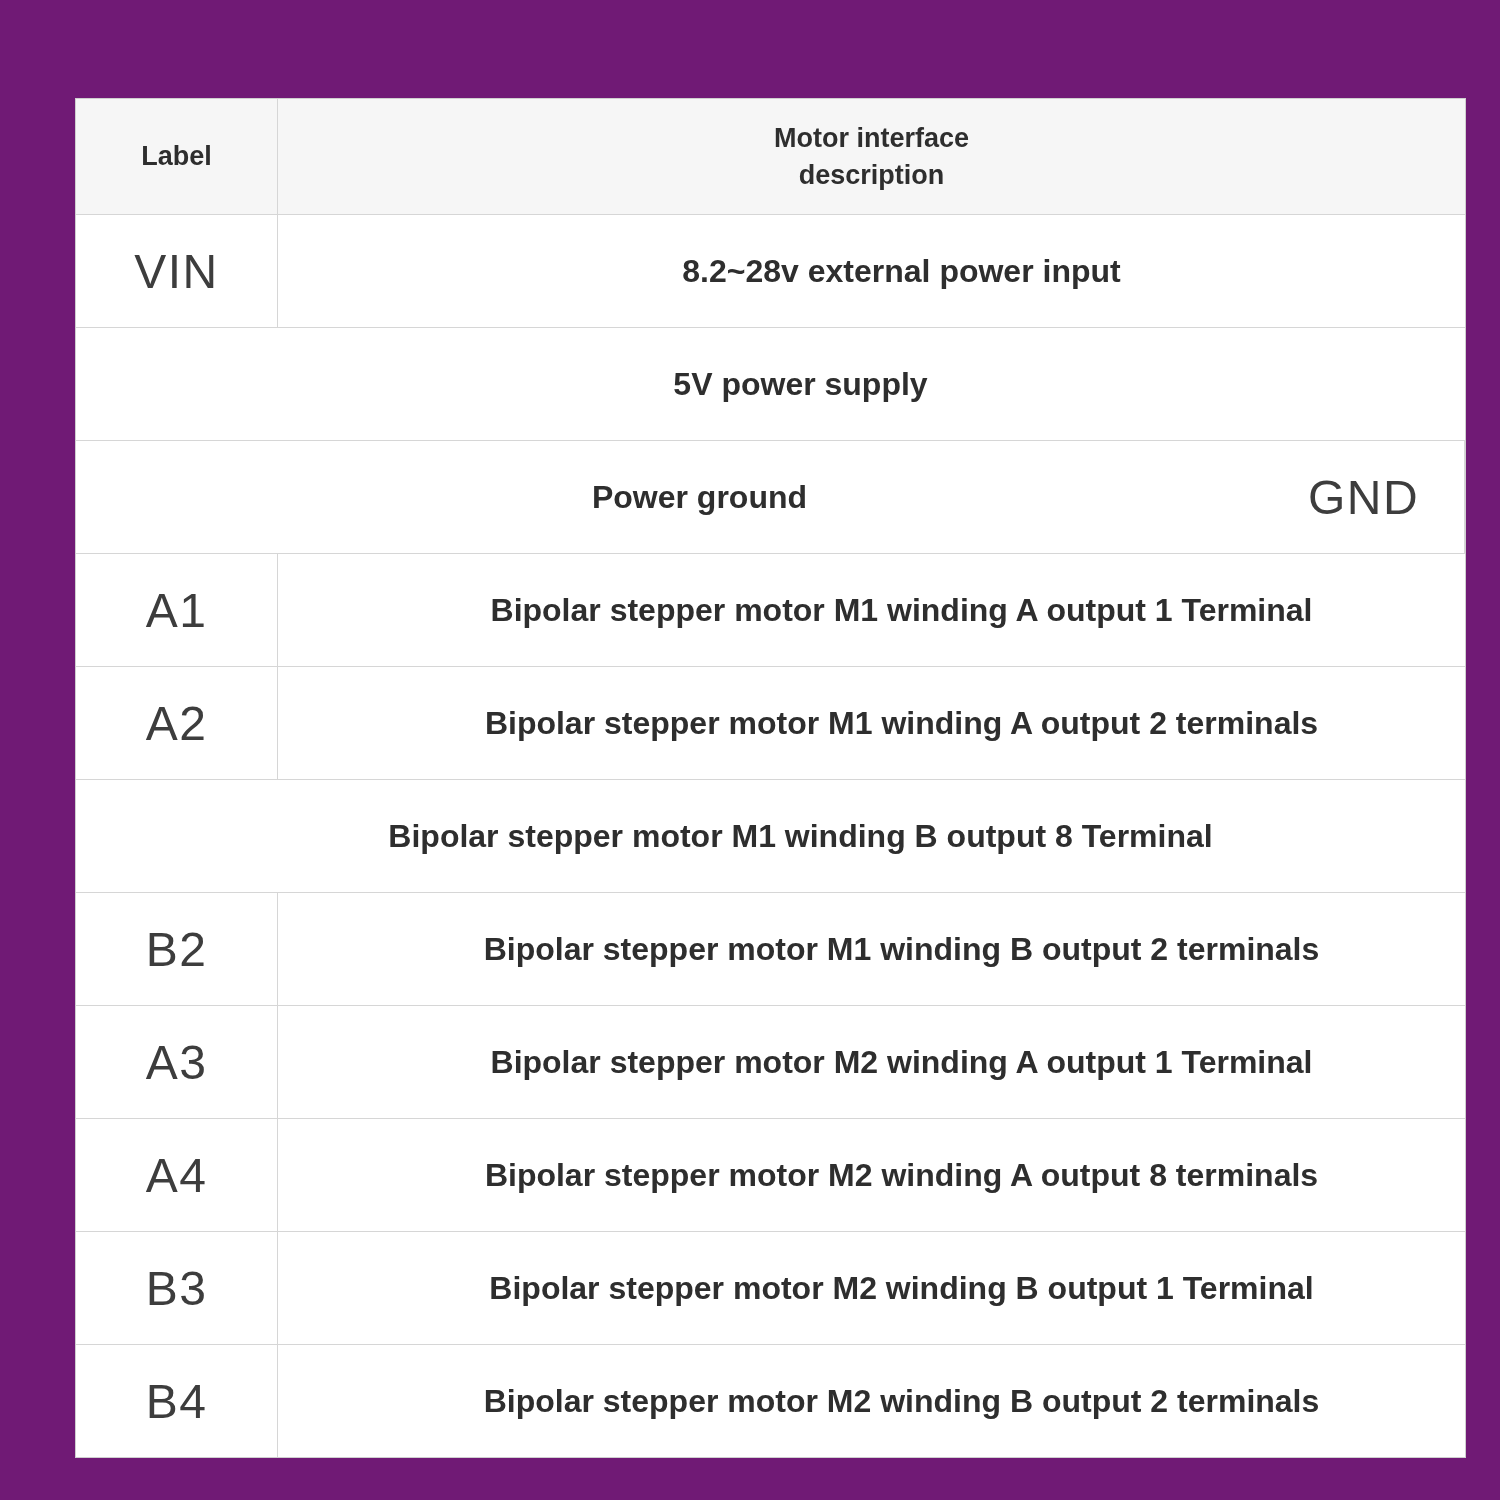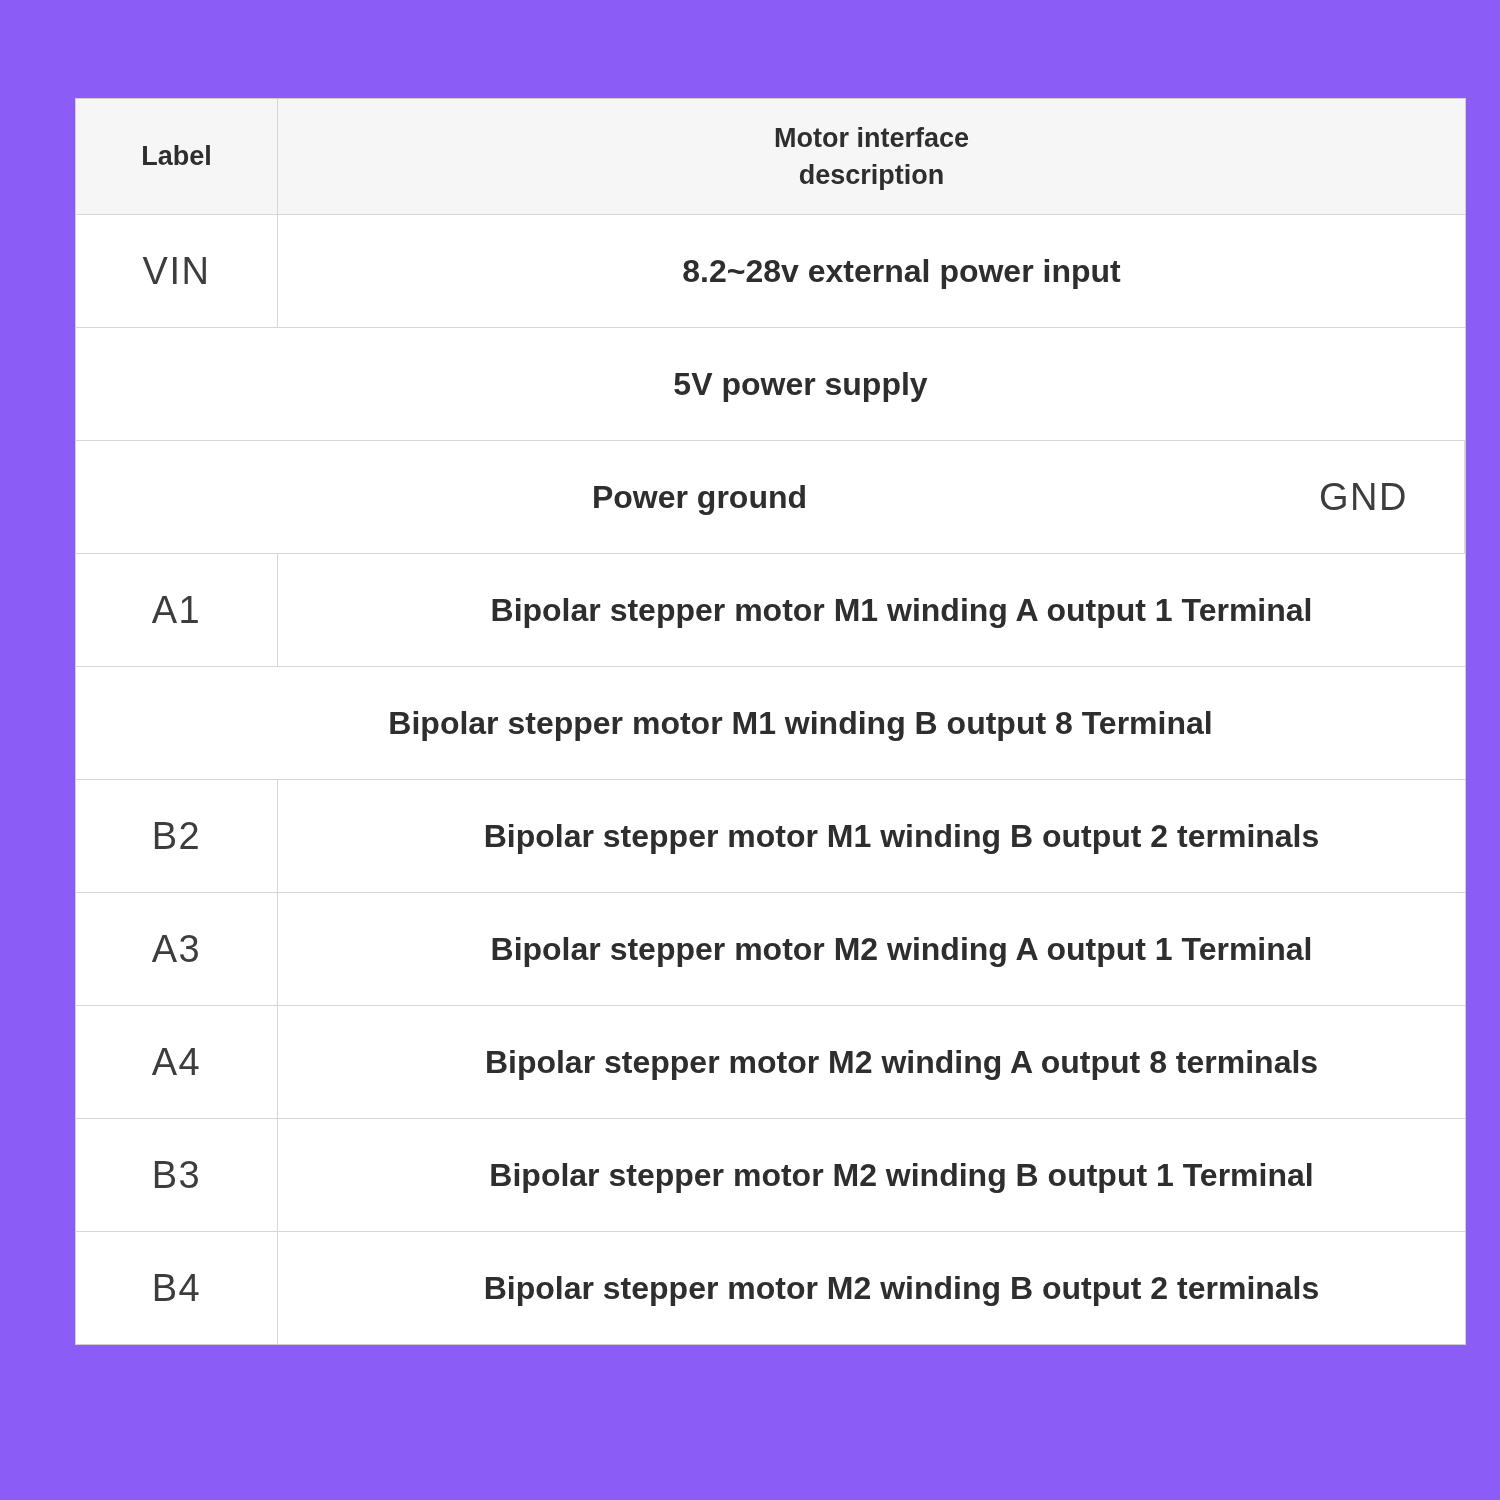--- a/index.html
+++ b/index.html
@@ -8,21 +8,21 @@
     width: 1500px;
     height: 1500px;
     background: #ffffff;
     font-family: "Liberation Sans", sans-serif;
     color: #2e2e2e;
   }
   .page {
     position: relative;
     width: 1500px;
     height: 1500px;
-    background: #8b5cf6;
+    background: #701a75;
     overflow: hidden;
   }
   .spec-table {
     position: absolute;
     left: 75px;
     top: 98px;
     width: 1391px;
     box-sizing: border-box;
     border: 1px solid #cfcfcf;
     background: #ffffff;
@@ -56,21 +56,21 @@
   }
   .header-cell {
     font-size: 27px;
     font-weight: 700;
     color: #2e2e2e;
     text-align: center;
     white-space: pre-line;
     line-height: 1.35;
   }
   .pin-label {
-    font-size: 38px;
+    font-size: 48px;
     font-weight: 400;
     letter-spacing: 1.5px;
     color: #3d3d3d;
   }
   .pin-desc {
     font-size: 32px;
     font-weight: 700;
     color: #2e2e2e;
     text-align: center;
     padding-left: 60px; 
@@ -96,20 +96,24 @@
         </div>
         <div class="trow body">
           <div class="cell desc-col pin-desc">Power ground</div>
           <div class="cell label-col pin-label">GND</div>
         </div>
         <div class="trow body">
           <div class="cell label-col pin-label">A1</div>
           <div class="cell desc-col pin-desc">Bipolar stepper motor M1 winding A output 1 Terminal</div>
         </div>
         <div class="trow body">
+          <div class="cell label-col pin-label">A2</div>
+          <div class="cell desc-col pin-desc">Bipolar stepper motor M1 winding A output 2 terminals</div>
+        </div>
+        <div class="trow body">
           <div class="cell desc-col pin-desc">Bipolar stepper motor M1 winding B output 8 Terminal</div>
         </div>
         <div class="trow body">
           <div class="cell label-col pin-label">B2</div>
           <div class="cell desc-col pin-desc">Bipolar stepper motor M1 winding B output 2 terminals</div>
         </div>
         <div class="trow body">
           <div class="cell label-col pin-label">A3</div>
           <div class="cell desc-col pin-desc">Bipolar stepper motor M2 winding A output 1 Terminal</div>
         </div>

